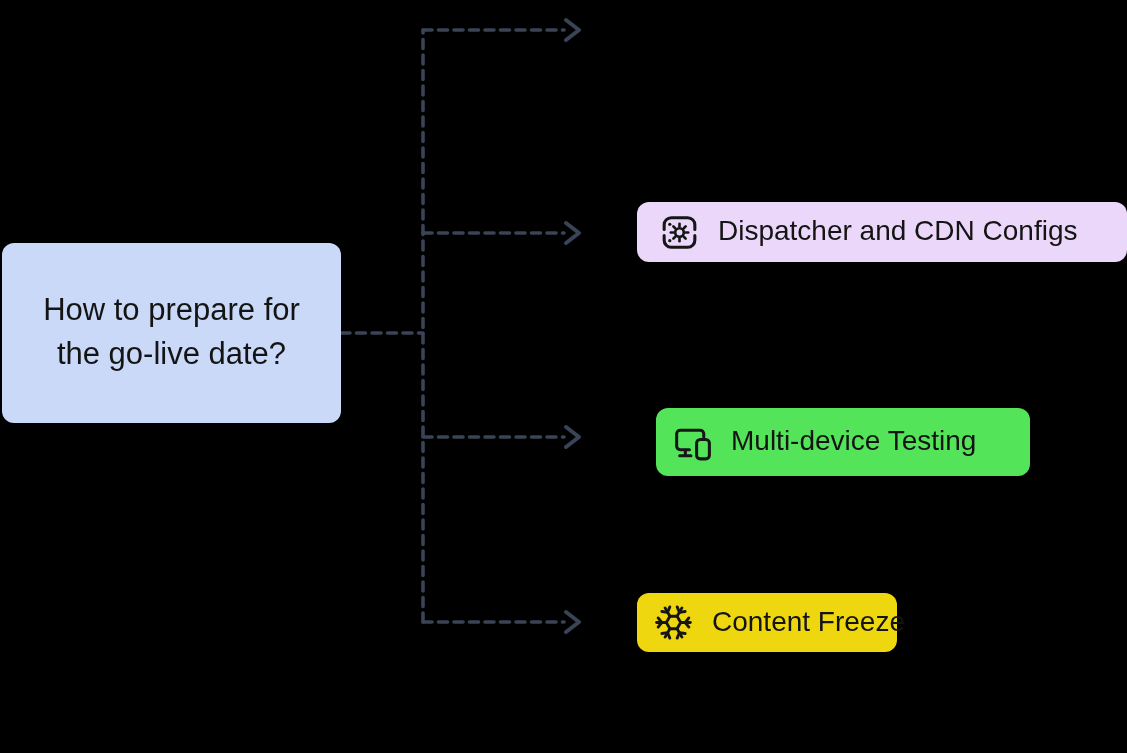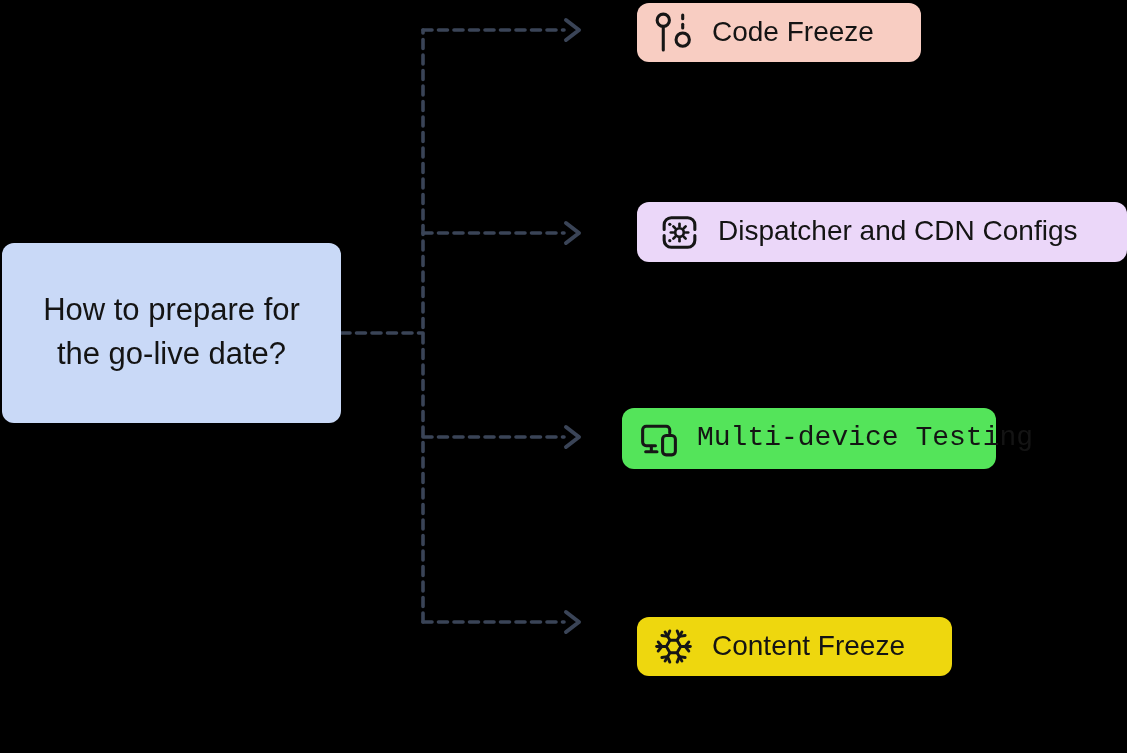--- a/index.html
+++ b/index.html
@@ -32,22 +32,22 @@
     font-size:28px;font-weight:500;
     white-space:nowrap;
   }
   .leaf-node .icon{
     width:45px;height:45px;flex:0 0 45px;
     display:flex;align-items:center;justify-content:center;
   }
   .leaf-node .icon svg{width:45px;height:45px;display:block;}
   .node-code    {left:637px;top:3px;  width:284px;height:59px;}
   .node-disp    {left:637px;top:202px;width:490px;height:60px;padding-left:20px;}
-  .node-multi   {left:622px;top:408px;width:374px;height:61px;font-family:Liberation Mono, monospace;}
-  .node-content {left:637px;top:593px;width:315px;height:59px;margin-top:24px;}
+  .node-multi   {left:656px;top:408px;width:374px;height:68px;}
+  .node-content {left:637px;top:593px;width:260px;height:59px;}
   .label{transform:translateY(-1px);}
 </style>
 </head>
 <body>
 
 <div class="canvas" style="background-color: rgb(0, 0, 0);">
 
   <svg class="connector-layer" viewBox="0 0 1127 753">
     <g fill="none" stroke-width="3.6" stroke-linecap="round" stroke-dasharray="9 6.5" stroke="#3a4457">
       <path d="M341,333 H423"></path>
@@ -62,32 +62,20 @@
       <polyline points="566,223 579,233 566,243"></polyline>
       <polyline points="566,427 579,437 566,447"></polyline>
       <polyline points="566,612 579,622 566,632"></polyline>
     </g>
   </svg>
 
   <div class="node root-node" style="background-color: rgb(201, 217, 247);">
     <span class="label">How to prepare for the go-live date?</span>
   </div>
 
-  <div class="node leaf-node node-code" style="background-color: rgb(248, 205, 194);">
-    <span class="icon">
-      <svg viewBox="0 0 44 44" fill="none" stroke="#161616" stroke-width="3" stroke-linecap="round">
-        <circle cx="12" cy="10" r="6"></circle>
-        <line x1="12" y1="16.5" x2="12" y2="39"></line>
-        <line x1="31" y1="5" x2="31" y2="8.5"></line>
-        <line x1="31" y1="14" x2="31" y2="17.5"></line>
-        <circle cx="31" cy="29" r="6.5"></circle>
-      </svg>
-    </span>
-    <span class="label">Code Freeze</span>
-  </div>
 
   <div class="node leaf-node node-disp" style="background-color: rgb(235, 215, 249);">
     <span class="icon">
       <svg viewBox="0 0 44 44" fill="none" stroke="#161616" stroke-width="3" stroke-linecap="round">
         <path d="M7,19 V14.5 A7,7 0 0 1 14,7.5 H30 A7,7 0 0 1 37,14.5 V19"></path>
         <path d="M7,25 V29.5 A7,7 0 0 0 14,36.5 H30 A7,7 0 0 0 37,29.5 V25"></path>
         <circle cx="12.5" cy="14" r="1.6" fill="#161616" stroke="none"></circle>
         <circle cx="12.5" cy="30" r="1.6" fill="#161616" stroke="none"></circle>
         <g stroke-width="2.6">
           <circle cx="22" cy="22" r="4.2"></circle>

